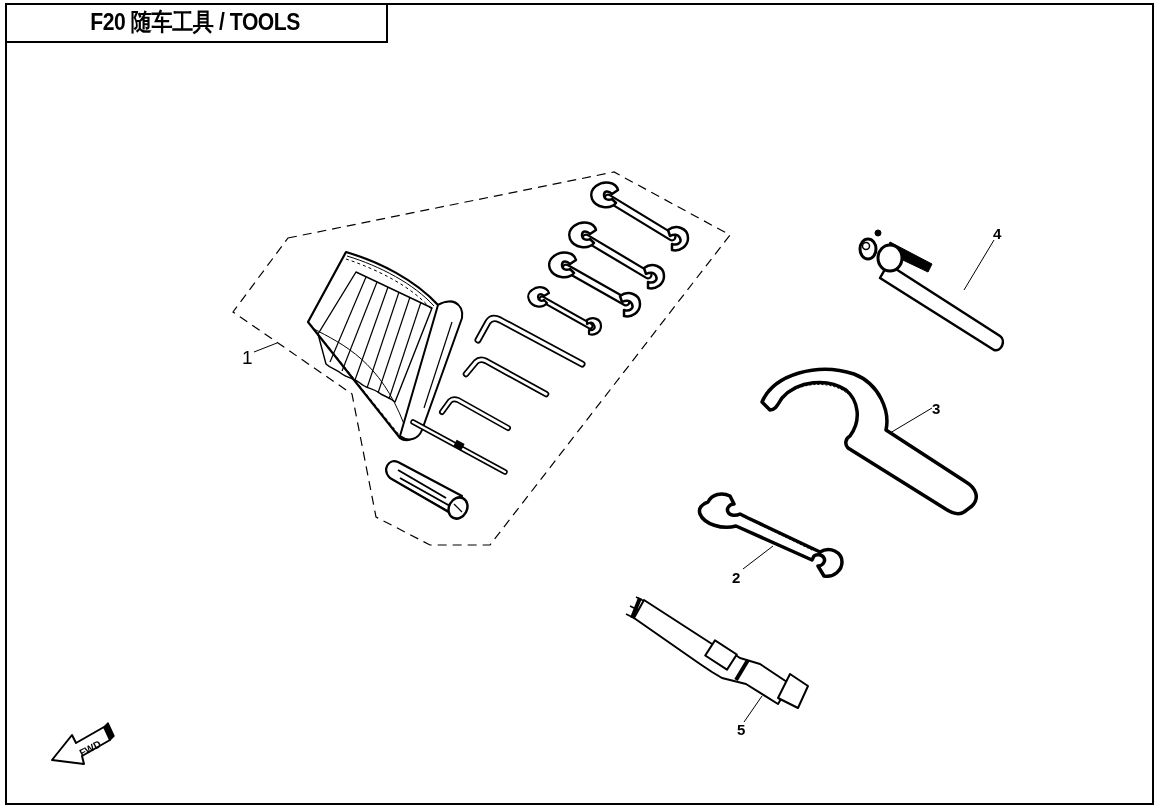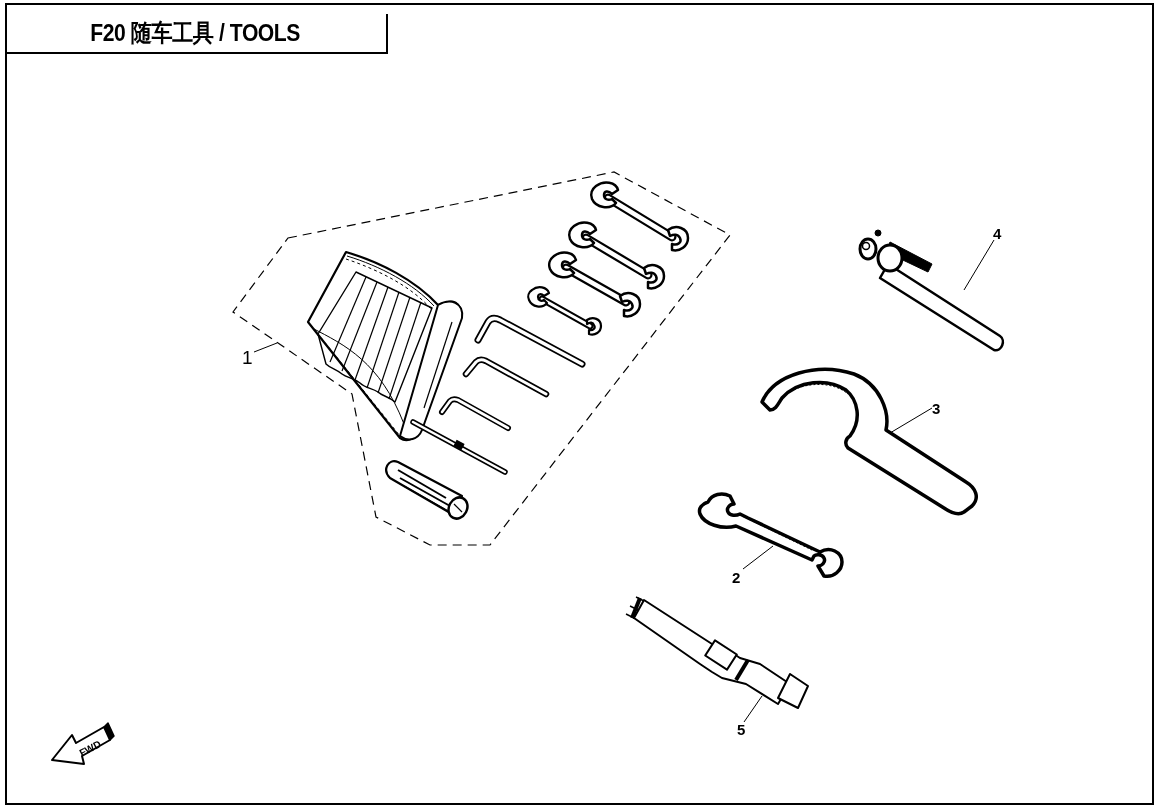--- a/index.html
+++ b/index.html
@@ -1,20 +1,20 @@
 <!DOCTYPE html>
 <html><head>
 <meta charset="utf-8">
 <style>
   html, body { margin: 0; padding: 0; background: #ffffff; }
   body { width: 1155px; height: 807px; position: relative; overflow: hidden;
          font-family: "Liberation Sans", "DejaVu Sans", sans-serif; }
   .frame { position: absolute; left: 5px; top: 3px; width: 1145px; height: 798px;
            border: 2px solid #000; box-sizing: content-box; }
-  .title-box { position: absolute; left: 5px; top: 14px; width: 381px; height: 38px;
+  .title-box { position: absolute; left: 5px; top: 3px; width: 381px; height: 38px;
                border-right: 2px solid #000; border-bottom: 2px solid #000;
                display: flex; align-items: center; justify-content: center; }
   .title-text { font-family: "Liberation Sans", "DejaVu Sans", sans-serif; font-weight: bold;
                 font-size: 24px; letter-spacing: -0.5px; color: #000; transform: scaleX(0.88);
                 white-space: nowrap; }
   svg.drawing { position: absolute; left: 0; top: 0; }
   .callout { font-family: "Liberation Sans", "DejaVu Sans", sans-serif; font-weight: bold;
              font-size: 15px; fill: #000; }
   .callout-plain { font-family: "Liberation Sans", "DejaVu Sans", sans-serif;
              font-size: 19px; fill: #000; }

